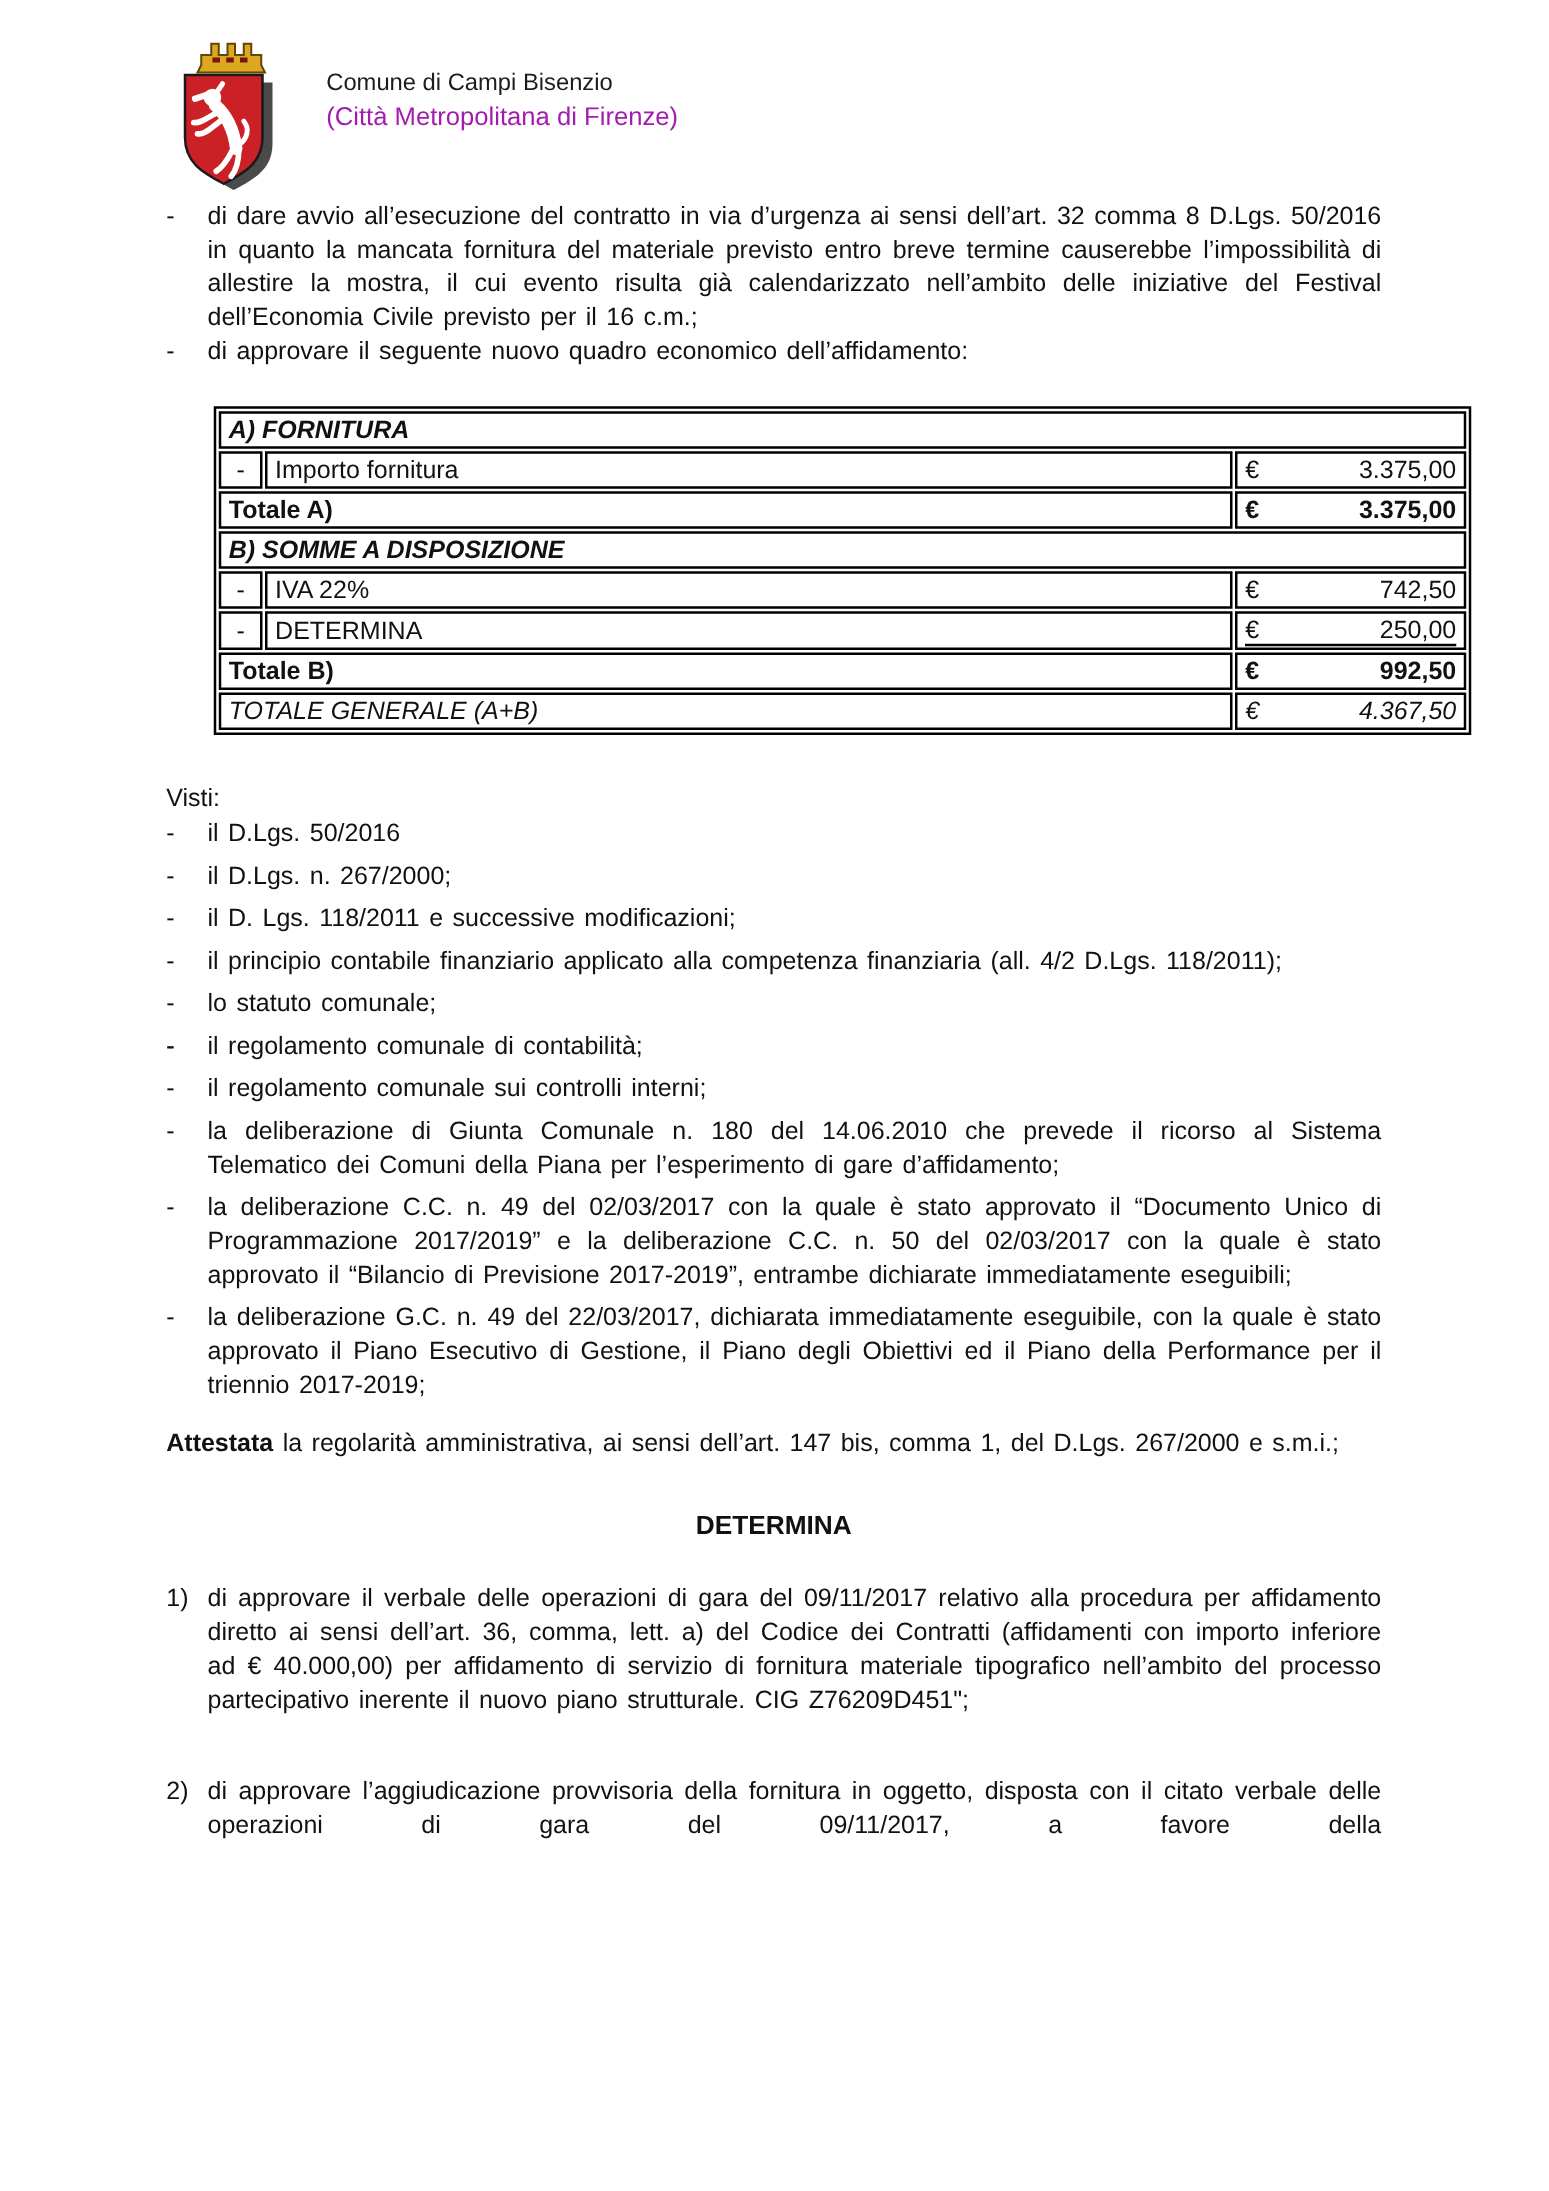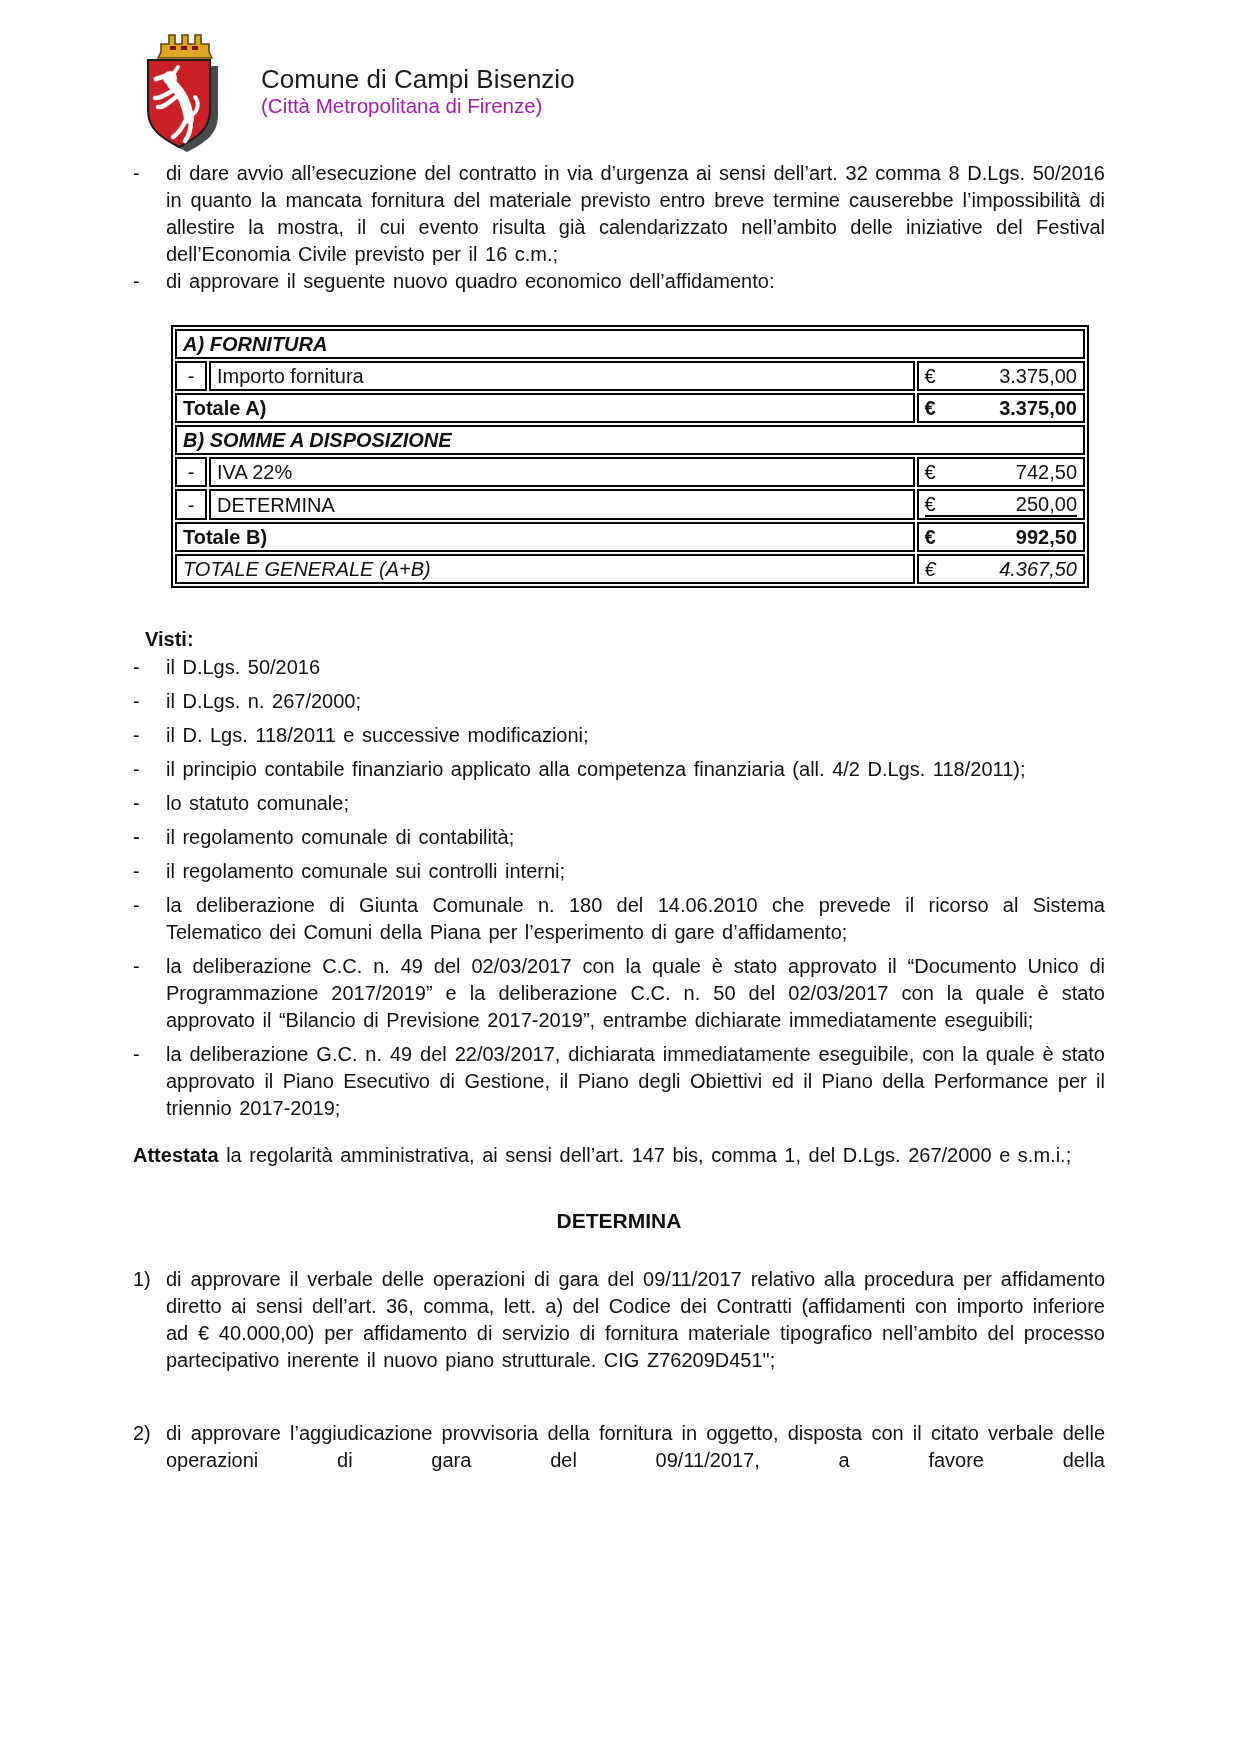--- a/index.html
+++ b/index.html
@@ -5,45 +5,45 @@
   html,body{margin:0;padding:0;background:#e9e9e9;}
   .page{
     width:1239px;height:1753px;background:#ffffff;box-sizing:border-box;
     padding:28px 134px 0 133px;position:relative;overflow:hidden;
     font-family:"Liberation Sans",sans-serif;font-size:20px;line-height:27px;color:#111;
   }
   
   .header{display:flex;align-items:flex-start;height:132px;}
   .logo{width:90px;height:126px;flex:0 0 auto;margin-left:6px;}
   .header-text{margin:24px 0 0 32px;}
-  .muni-name{font-size:26px;line-height:30px;color:#1c1c1c;margin-top:12px;}
+  .muni-name{font-size:19px;line-height:30px;color:#1c1c1c;}
   .muni-sub{font-size:20.5px;line-height:24px;color:#a21caf;}
   
   .hang{position:relative;padding-left:33px;text-align:justify;word-spacing:2px;}
   .hang .marker{position:absolute;left:0;top:0;}
   .stretch-last{text-align-last:justify;}
   .bold{font-weight:bold;}
   
   .tablewrap{margin:30px 0 38px 38px;}
   table.budget{
     border-collapse:separate;border-spacing:2px;border:2px solid #000;
-    table-layout:fixed;width:918px;background:#fff;
+    table-layout:fixed;width:1006px;background:#fff;
   }
   table.budget td{
     border:2px solid #000;height:24px;line-height:24px;vertical-align:middle;
     padding:1px 6px;overflow:hidden;white-space:nowrap;
   }
   td.c-dash{text-align:center;padding:1px 2px;}
   tr.sect td{font-weight:bold;font-style:italic;}
   tr.total td{font-weight:bold;}
   tr.grand td{font-weight:normal;font-style:italic;}
   .amt{display:flex;justify-content:space-between;align-items:baseline;}
   .amt.uline{border-bottom:2px solid #000;line-height:22px;margin-top:1px;}
   
-  .visti-h{font-weight:bold;margin:0 0 1px 12px;}
+  .visti-h{font-weight:normal;margin:0 0 1px 0;}
   .visti-item{margin-bottom:7px;}
   .attestata{margin-top:20px;text-align:justify;word-spacing:2px;}
   .determina{margin:38px 0 32px 0;text-align:center;font-weight:bold;font-size:21px;}
   .decision2{margin-top:46px;}
 </style>
 </head>
 <body>
 
 <div class="page">
 

